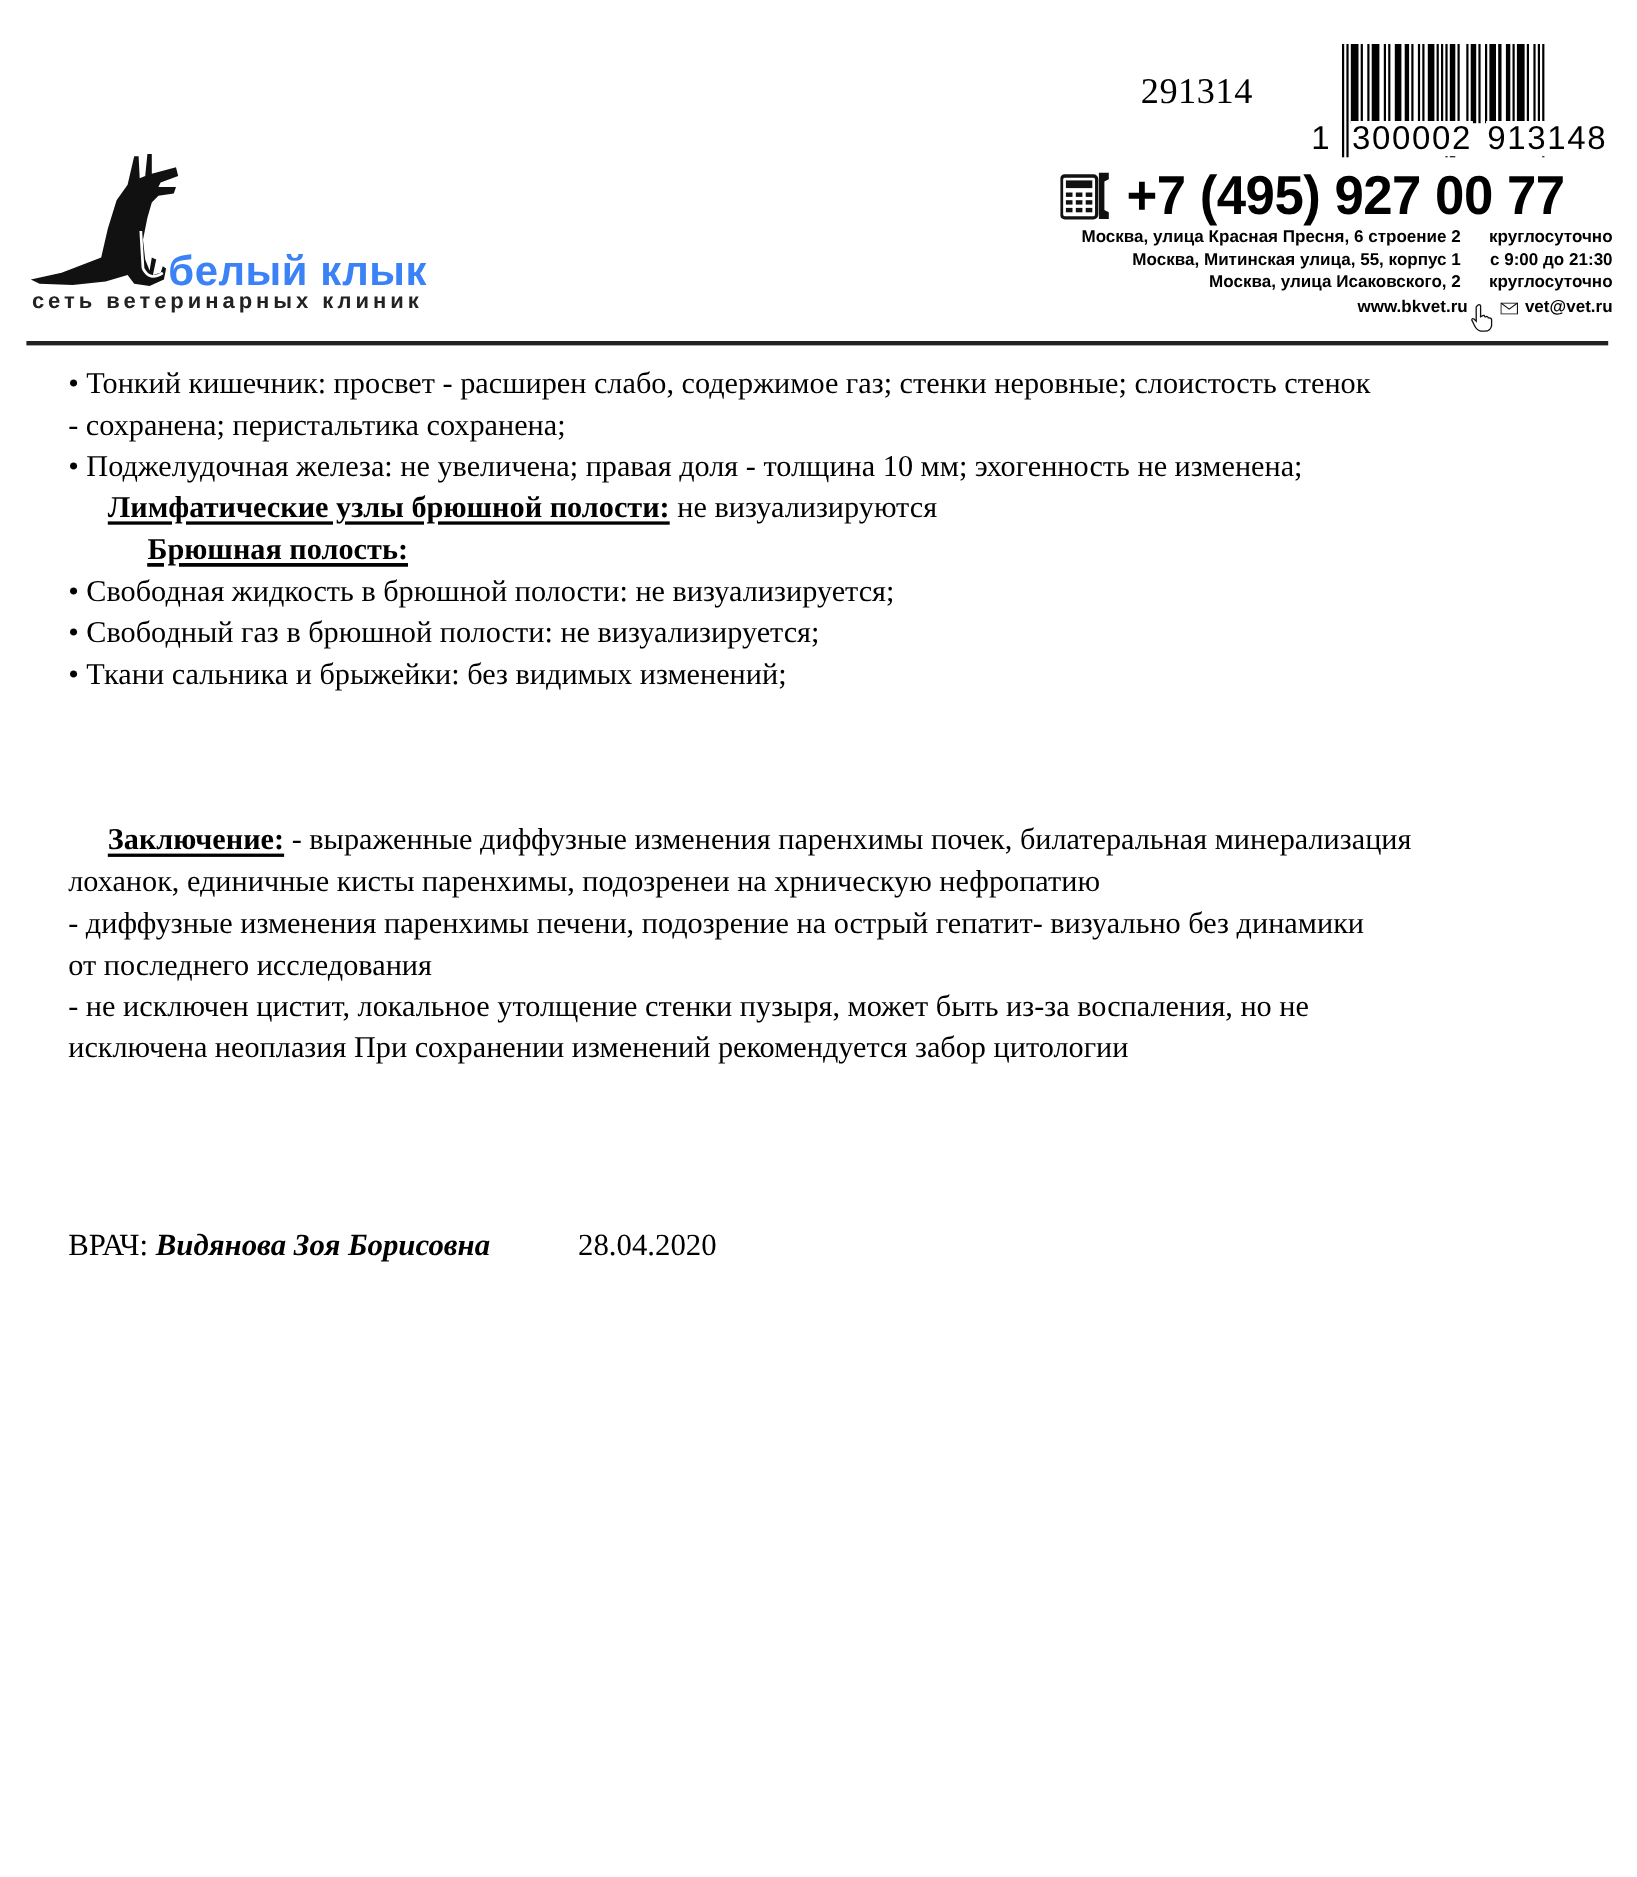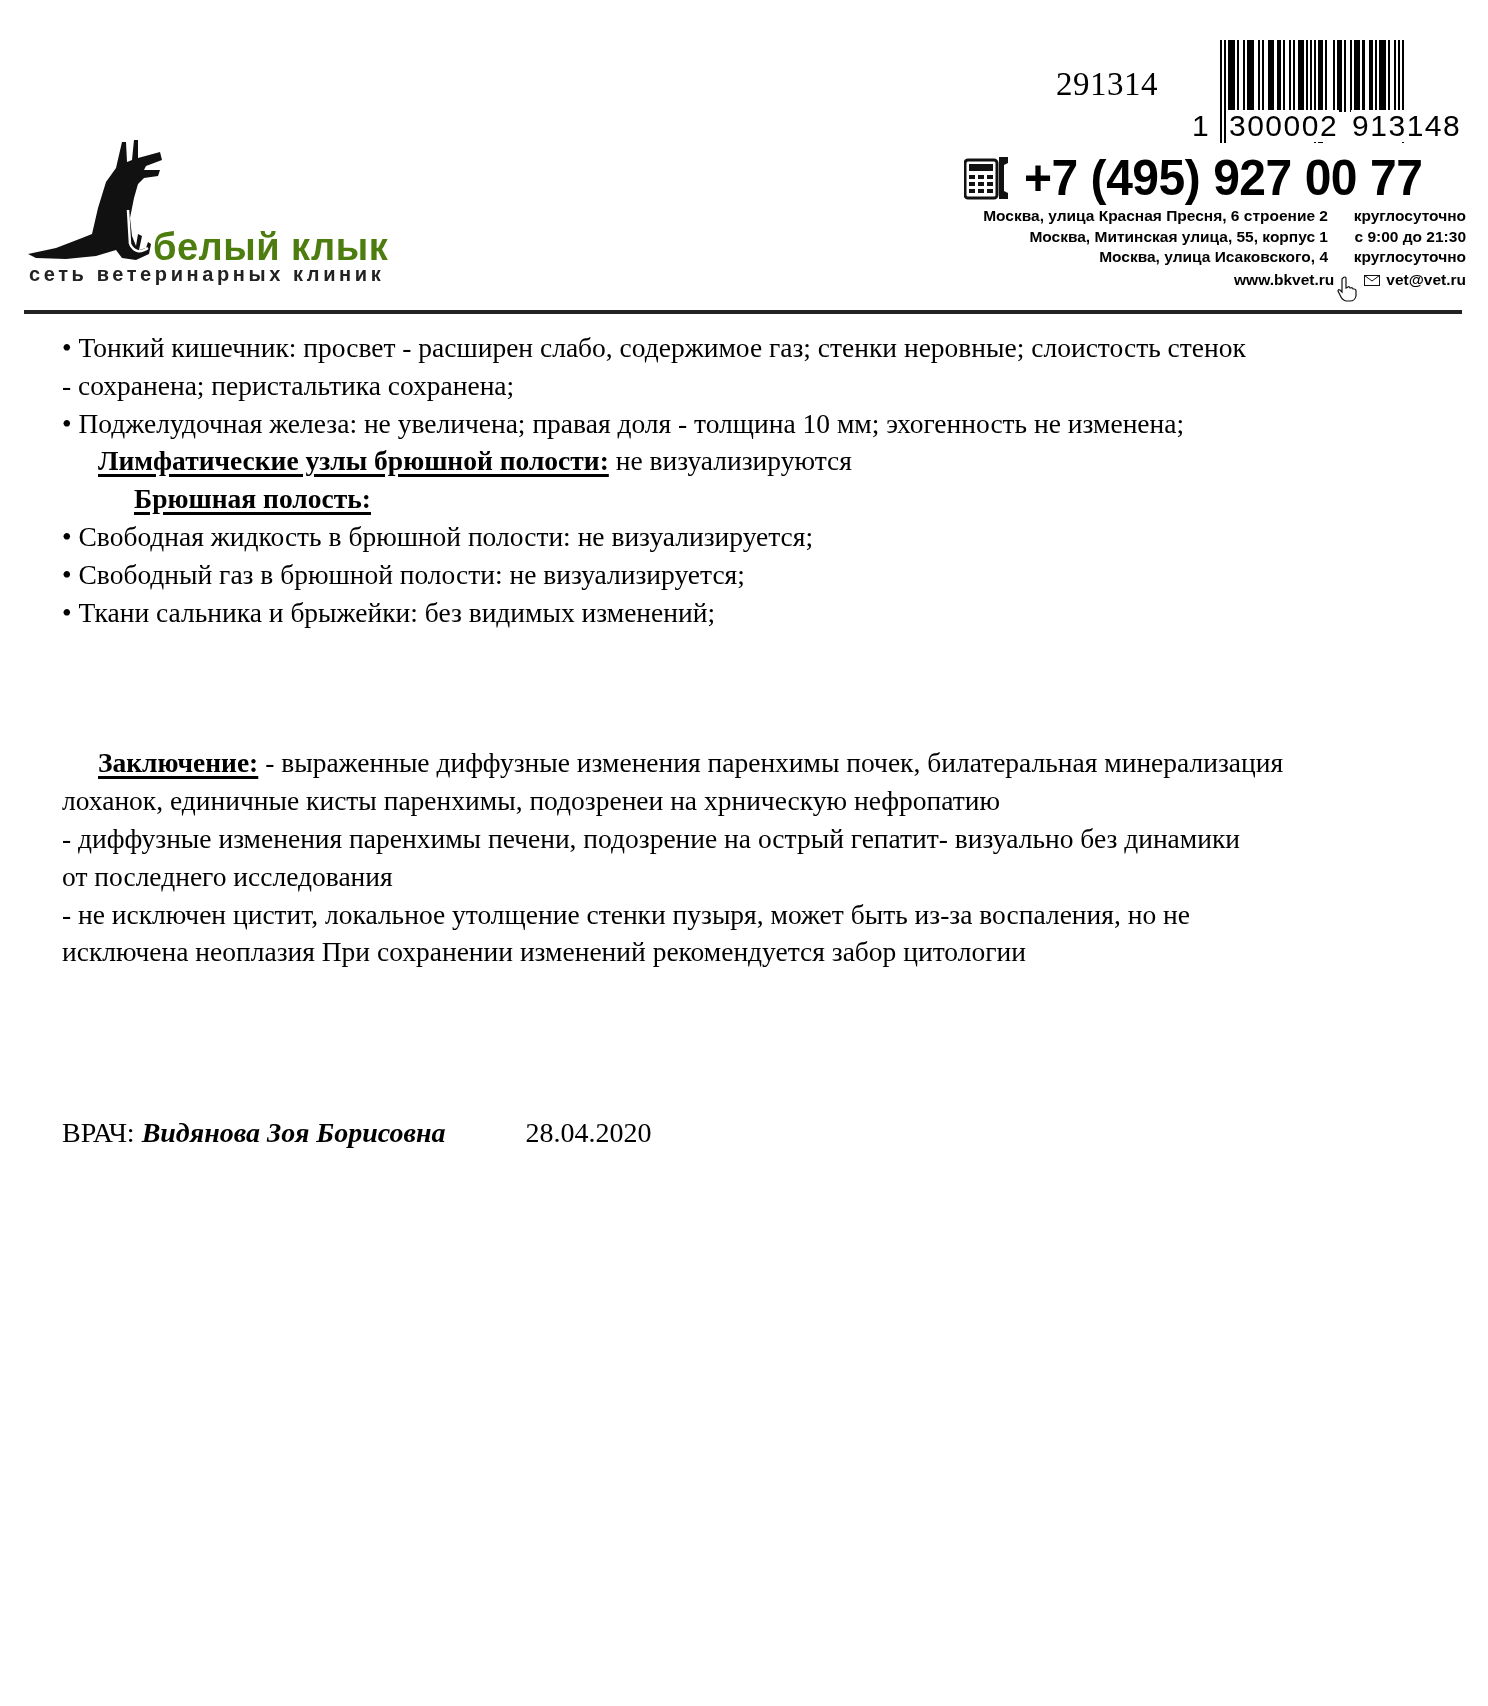--- a/index.html
+++ b/index.html
@@ -1,21 +1,21 @@
 <!DOCTYPE html>
 <html><head>
   <meta charset="utf-8">
   <style>
     html, body { margin: 0; padding: 0; background: #ffffff; }
     body { width: 1488px; height: 1706px; position: relative; overflow: hidden; color: #000; }
     .serif { font-family: "Liberation Serif", "DejaVu Serif", serif; }
     .sans { font-family: "Liberation Sans", "DejaVu Sans", sans-serif; }
 
     
-    #doc-number { position: absolute; left: 1037px; top: 66px; font-size: 33px; letter-spacing: 0.5px; margin-left: 19px; }
+    #doc-number { position: absolute; left: 1037px; top: 66px; font-size: 33px; letter-spacing: 0.5px; }
     #barcode { position: absolute; left: 1192px; top: 40px; width: 276px; height: 103px; }
     #barcode-bars { position: absolute; left: 28px; top: 0; height: 103px; display: flex; align-items: flex-start; }
     #barcode-bars span { display: block; background: #000; height: 103px; }
     #barcode-bars span.short { height: 72px; }
     #barcode-bars span.gap { background: transparent; }
     #barcode-lead { position: absolute; left: 0; top: 70px; font-size: 30px; line-height: 32px; }
     #barcode-digits { position: absolute; left: 36px; top: 70px; width: 240px; font-size: 30px; line-height: 32px; letter-spacing: 1.5px; display: flex; }
     #barcode-digits span { background: #fff; padding: 0 1px; }
     #barcode-digits .d1 { margin-left: 0; }
     #barcode-digits .d2 { margin-left: 12px; }
@@ -28,21 +28,21 @@
     .addr-row { display: flex; justify-content: flex-end; }
     .addr { text-align: right; }
     .hours { width: 124px; text-align: right; margin-left: 14px; }
     .contact-row { display: flex; justify-content: flex-end; align-items: center; }
     #hand-icon { width: 22px; height: 26px; margin: 0 6px 0 2px; position: relative; top: 8px; }
     #mail-icon { width: 16px; height: 11px; margin-right: 6px; }
 
     
     #logo { position: absolute; left: 26px; top: 138px; width: 370px; height: 150px; }
     #logo-dog { position: absolute; left: 0; top: 0; width: 150px; height: 125px; }
-    #logo-name { position: absolute; left: 127px; top: 88px; font-size: 38px; font-weight: bold; letter-spacing: 0.5px; color: #4d7c0f; }
+    #logo-name { position: absolute; left: 127px; top: 88px; font-size: 38px; font-weight: bold; letter-spacing: 0.5px; color: #3b82f6; }
     #logo-sub { position: absolute; left: 3px; top: 125px; font-size: 20px; font-weight: bold; letter-spacing: 3.6px; color: #222; white-space: nowrap; }
 
     #header-rule { position: absolute; left: 24px; top: 310px; width: 1438px; height: 4px; background: #222; }
 
     
     #body { position: absolute; left: 62px; top: 329px; width: 1400px; font-size: 27.5px; line-height: 37.8px; }
     .line { white-space: nowrap; }
     .heading { font-weight: bold; text-decoration: underline; text-underline-offset: 4px; text-decoration-thickness: 3px; margin-left: 36px; }
     .spacer { height: 113px; }
     #signature { position: absolute; left: 62px; top: 1117px; font-size: 28px; white-space: nowrap; }
@@ -159,21 +159,21 @@
 <div id="addresses" class="sans">
   <div class="addr-row">
     <span class="addr">Москва, улица Красная Пресня, 6 строение 2</span>
     <span class="hours">круглосуточно</span>
   </div>
   <div class="addr-row">
     <span class="addr">Москва, Митинская улица, 55, корпус 1</span>
     <span class="hours">с 9:00 до 21:30</span>
   </div>
   <div class="addr-row">
-    <span class="addr">Москва, улица Исаковского, 4</span>
+    <span class="addr">Москва, улица Исаковского, 2</span>
     <span class="hours">круглосуточно</span>
   </div>
   <div class="contact-row">
     <span>www.bkvet.ru</span>
     <svg id="hand-icon" viewBox="0 0 22 26">
       <path d="M7 2 Q9 0 10 2 L10 12 L12 11 Q13 10 14 12 L15 12 Q16 11 17 13 L18 13 Q20 13 20 15 L20 20 Q19 25 14 25 L10 25 Q6 24 4 19 L2 15 Q2 13 4 14 L6 16 L6 3 Z" fill="#fff" stroke="#111" stroke-width="1.2"></path>
     </svg>
     <svg id="mail-icon" viewBox="0 0 16 11">
       <rect x="0.5" y="0.5" width="15" height="10" fill="none" stroke="#111" stroke-width="1"></rect>
       <path d="M0.5 0.5 L8 6 L15.5 0.5" fill="none" stroke="#111" stroke-width="1"></path>

